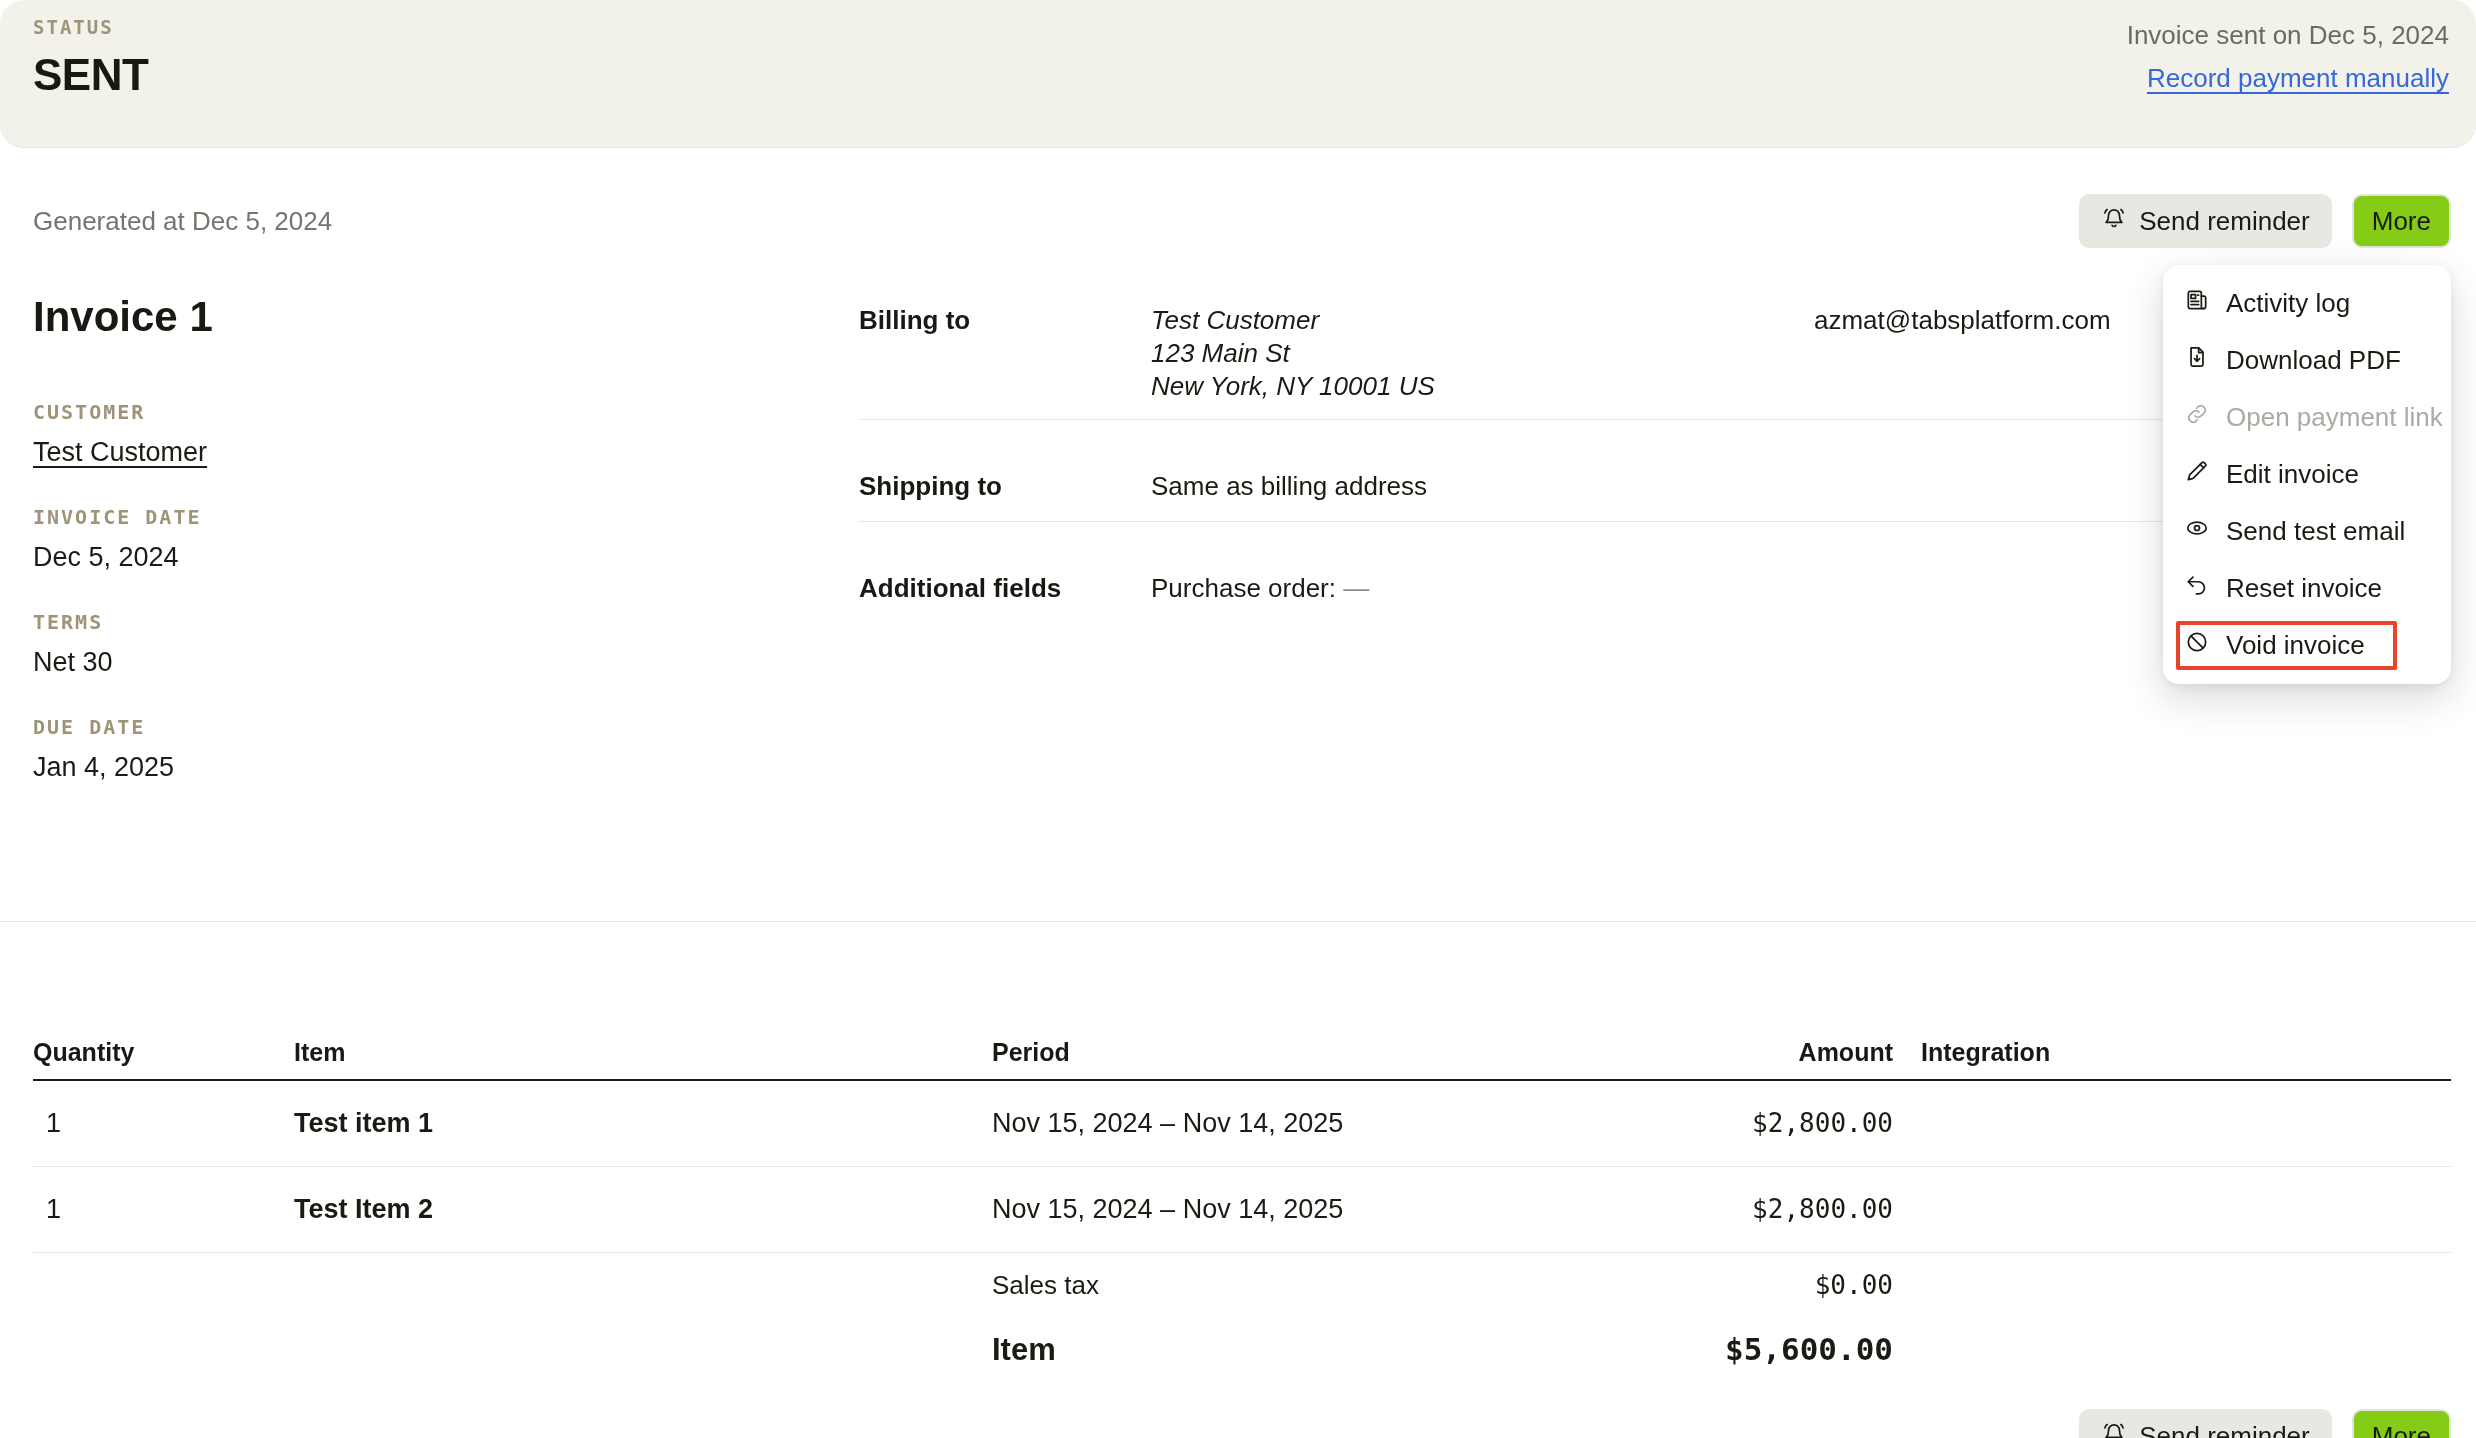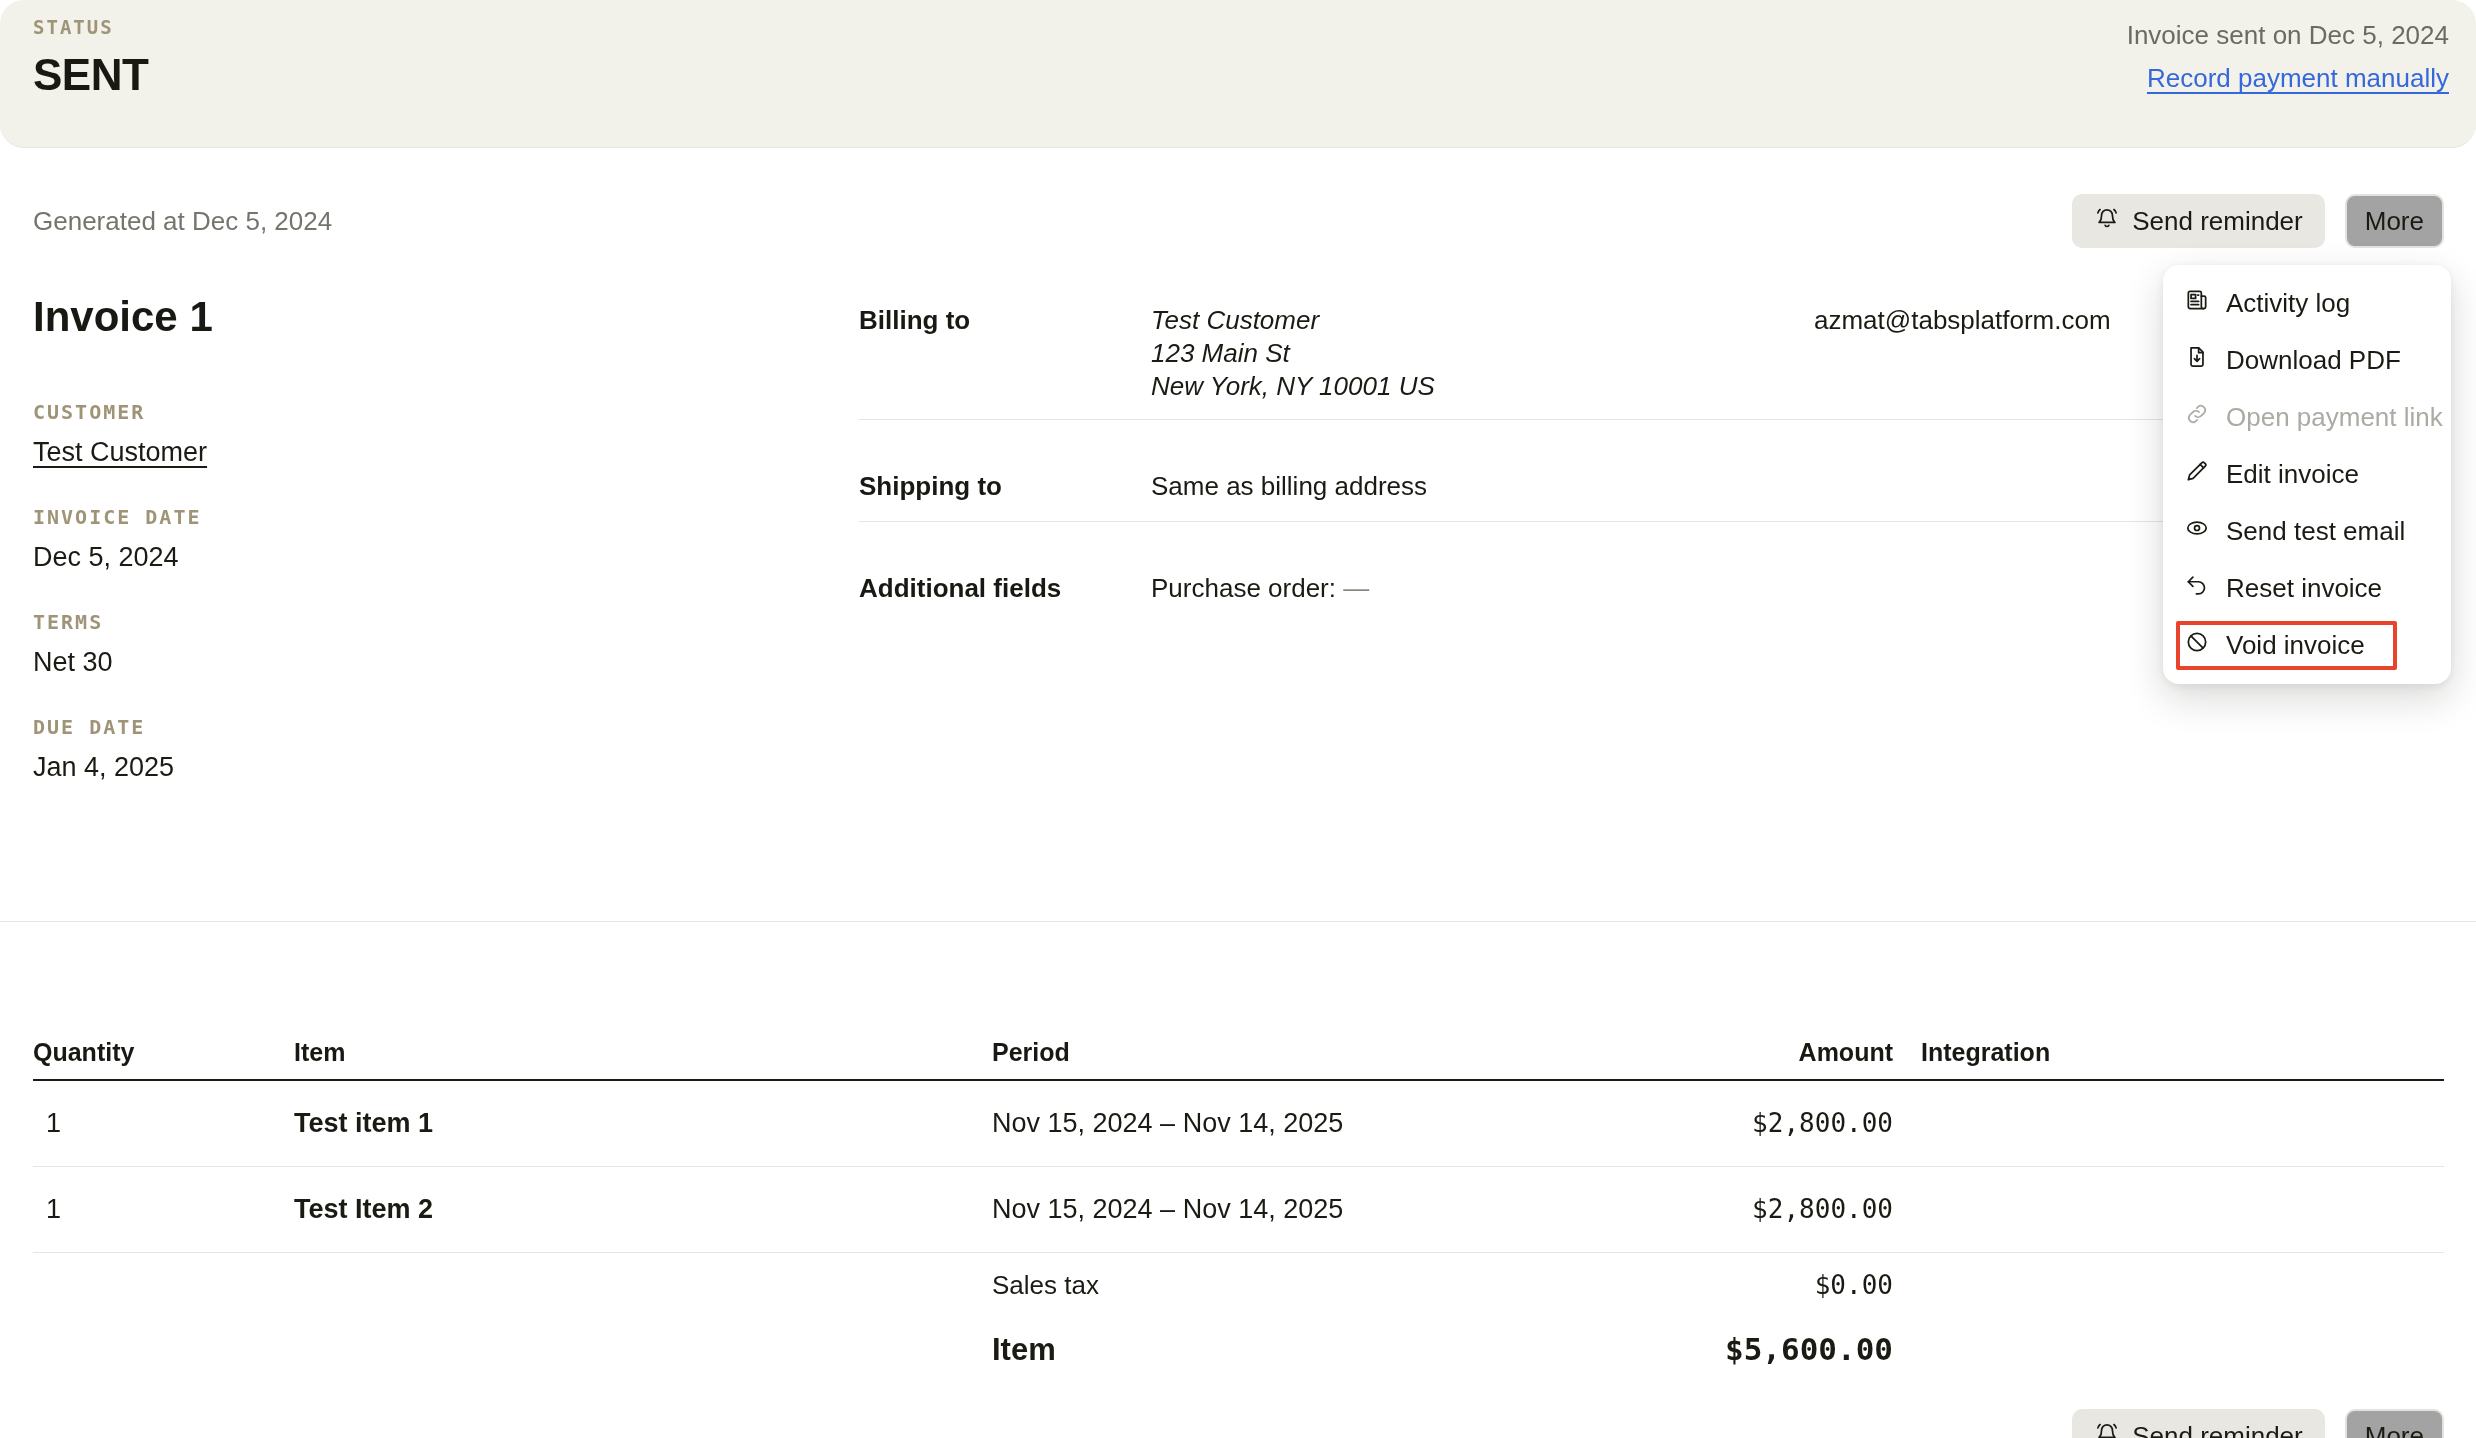--- a/index.html
+++ b/index.html
@@ -24,32 +24,32 @@
   }
   .status-value { margin-top:12px; font-size:44px; font-weight:800; letter-spacing:-0.5px; color:#191913; }
   .status-right { text-align:right; }
   .sent-on { margin-top:4px; font-size:26px; color:#6B6B64; }
   .record-link {
     display:inline-block; margin-top:12px; font-size:26px; font-weight:500;
     color:#3568DB; text-decoration:underline; text-underline-offset:5px; cursor:pointer;
   }
 
   
-  .content { padding:0 32px 0 33px; }
+  .content { padding:0 25px 0 33px; }
 
   .toolbar { margin-top:46px; display:flex; justify-content:space-between; align-items:center; }
   .generated { font-size:26px; color:#75756D; }
   .btn-group { display:flex; gap:20px; align-items:center; }
   .btn {
     display:inline-flex; align-items:center; gap:12px; height:54px;
     border-radius:10px; font-size:26px; font-weight:500; color:#1B1B14;
     cursor:pointer; white-space:nowrap;
   }
   .btn.secondary { background:#E8E7E2; border:none; padding:0 22px; }
-  .btn.outline { background:#a3a3a3; border:2px solid #E3E3DD; padding:0 18px; }
+  .btn.outline { background:#84cc16; border:2px solid #E3E3DD; padding:0 18px; }
   .btn svg { flex:none; }
 
   
   .info { display:flex; margin-top:46px; align-items:flex-start; }
   .meta { width:826px; flex:none; }
   .invoice-title { font-size:42px; line-height:46px; font-weight:700; color:#191913; margin-bottom:60px; }
   .field { margin-bottom:36px; }
   .flabel {
     font-family:"DejaVu Sans Mono","Liberation Mono",monospace;
     font-size:20px; line-height:24px; font-weight:700; letter-spacing:2px;

